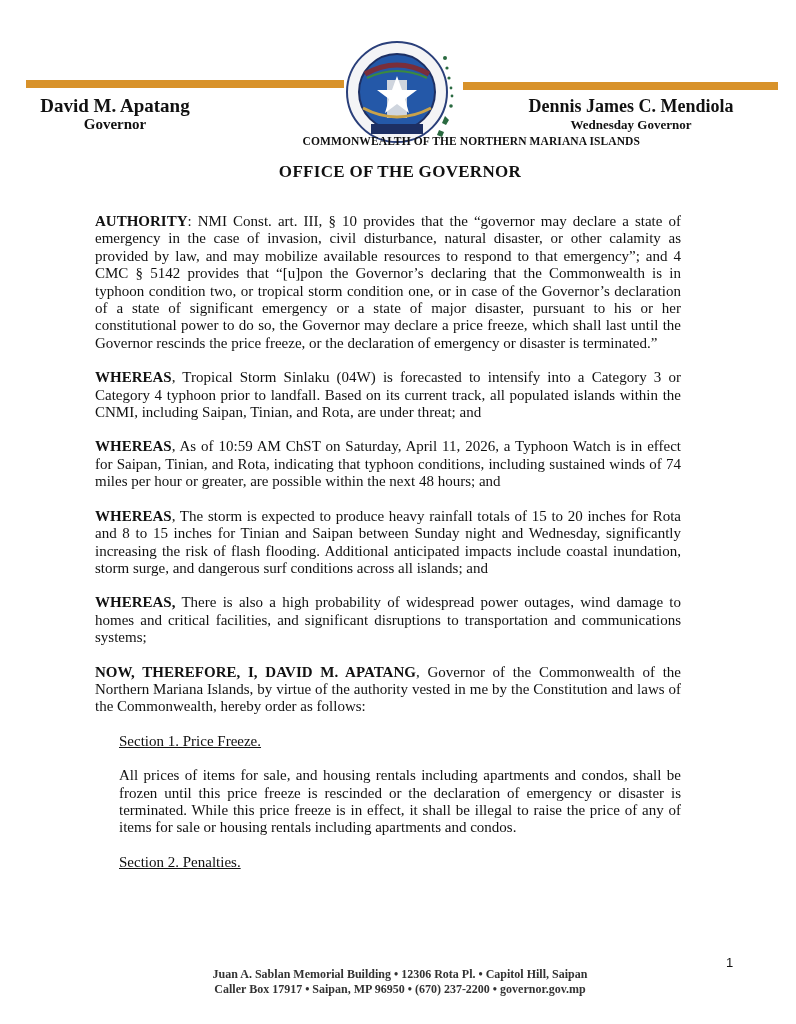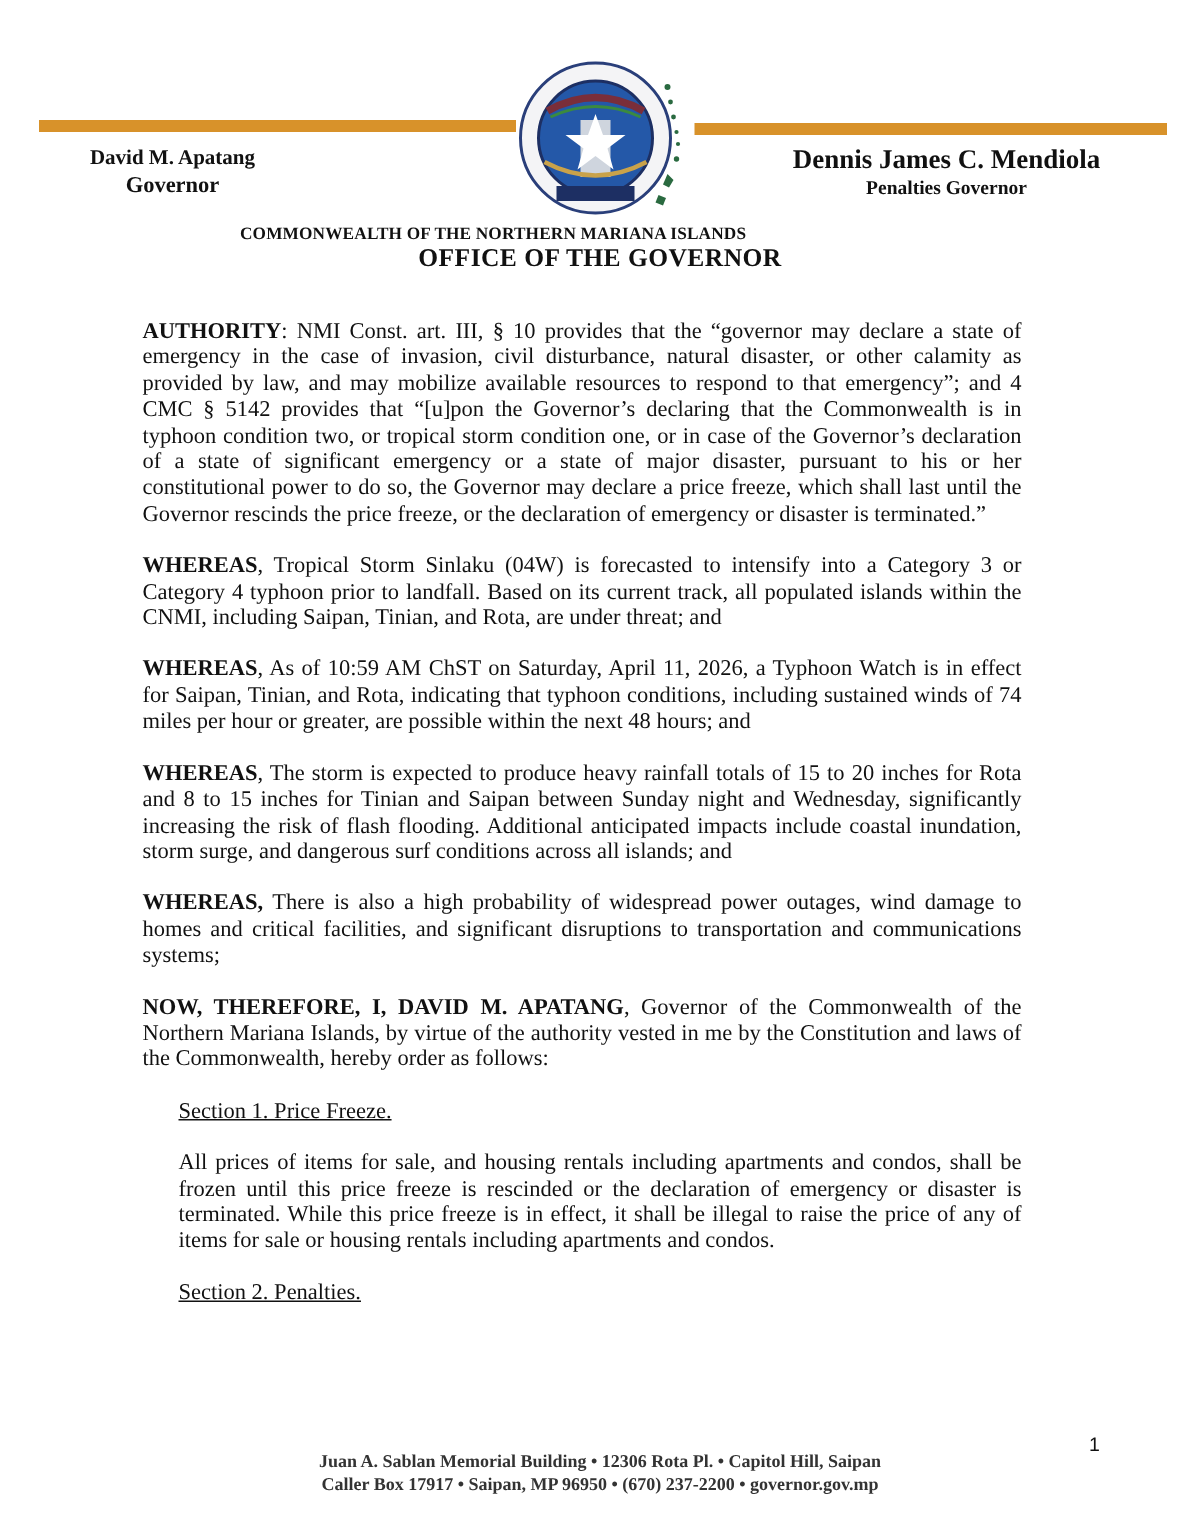--- a/index.html
+++ b/index.html
@@ -3,25 +3,25 @@
 <meta charset="utf-8">
 <style>
   html, body { margin: 0; padding: 0; background: #ffffff; }
   body { width: 796px; height: 1024px; position: relative; overflow: hidden;
          font-family: "Liberation Serif", serif; color: #111; }
   .rule { position: absolute; height: 8px; background: #d8922a; }
   .rule.left { left: 26px; top: 80px; width: 318px; }
   .rule.right { left: 463px; top: 82px; width: 315px; }
   .seal { position: absolute; left: 341px; top: 38px; width: 124px; height: 108px; }
   .official { position: absolute; text-align: center; font-weight: bold; }
-  .gov-name { left: 30px; top: 96px; width: 170px; font-size: 14px; line-height: 20px; }
+  .gov-name { left: 30px; top: 96px; width: 170px; font-size: 19px; line-height: 20px; }
   .gov-title { left: 30px; top: 117px; width: 170px; font-size: 15px; line-height: 15px; }
   .lt-name { left: 500px; top: 96px; width: 262px; font-size: 18px; line-height: 20px; }
   .lt-title { left: 500px; top: 117px; width: 262px; font-size: 13px; line-height: 15px; }
-  .cnmi { position: absolute; left: 160px; width: 480px; top: 150px; text-align: left;
+  .cnmi { position: absolute; left: 160px; width: 480px; top: 135px; text-align: right;
           font-weight: bold; font-size: 11.5px; letter-spacing: 0.1px; }
   .office { position: absolute; left: 160px; width: 480px; top: 162px; text-align: center;
             font-weight: bold; font-size: 17px; letter-spacing: 0.3px; }
   .content { position: absolute; left: 95px; top: 213px; width: 586px; font-size: 15px; line-height: 17.4px; }
   .content p { margin: 0 0 17px 0; text-align: justify; }
   .eo-title { font-weight: bold; font-size: 17px; margin: 0 0 17px 0 !important; text-align: left !important; }
   .b { font-weight: bold; }
   .section-heading { margin-left: 24px !important; text-decoration: underline; text-align: left !important; }
   .section-body { margin-left: 24px !important; }
   .page-num { position: absolute; left: 726px; top: 955px; font-family: "Liberation Sans", sans-serif; font-size: 13px; }
@@ -50,21 +50,21 @@
     <circle cx="110" cy="50" r="1.4" fill="#2a6a40"></circle>
     <circle cx="111" cy="58" r="1.4" fill="#2a6a40"></circle>
     <circle cx="110" cy="68" r="1.8" fill="#2a6a40"></circle>
     <path d="M104 78 l4 4 l-3 5 l-4 -2 z" fill="#2a6a40"></path>
     <path d="M98 92 l5 2 l-2 5 l-5 -2 z" fill="#2a6a40"></path>
   </svg>
 
   <div class="official gov-name">David M. Apatang</div>
   <div class="official gov-title">Governor</div>
   <div class="official lt-name">Dennis James C. Mendiola</div>
-  <div class="official lt-title">Penalties Governor</div>
+  <div class="official lt-title">Wednesday Governor</div>
 
   <div class="cnmi">COMMONWEALTH OF THE NORTHERN MARIANA ISLANDS</div>
   <div class="office">OFFICE OF THE GOVERNOR</div>
 </div>
 
 <div class="content">
 
 
   <p><span class="b">AUTHORITY</span><span>: NMI Const. art. III, § 10 provides that the “governor may declare a state of emergency in the case of invasion, civil disturbance, natural disaster, or other calamity as provided by law, and may mobilize available resources to respond to that emergency”; and 4 CMC § 5142 provides that “[u]pon the Governor’s declaring that the Commonwealth is in typhoon condition two, or tropical storm condition one, or in case of the Governor’s declaration of a state of significant emergency or a state of major disaster, pursuant to his or her constitutional power to do so, the Governor may declare a price freeze, which shall last until the Governor rescinds the price freeze, or the declaration of emergency or disaster is terminated.”</span></p>
 

